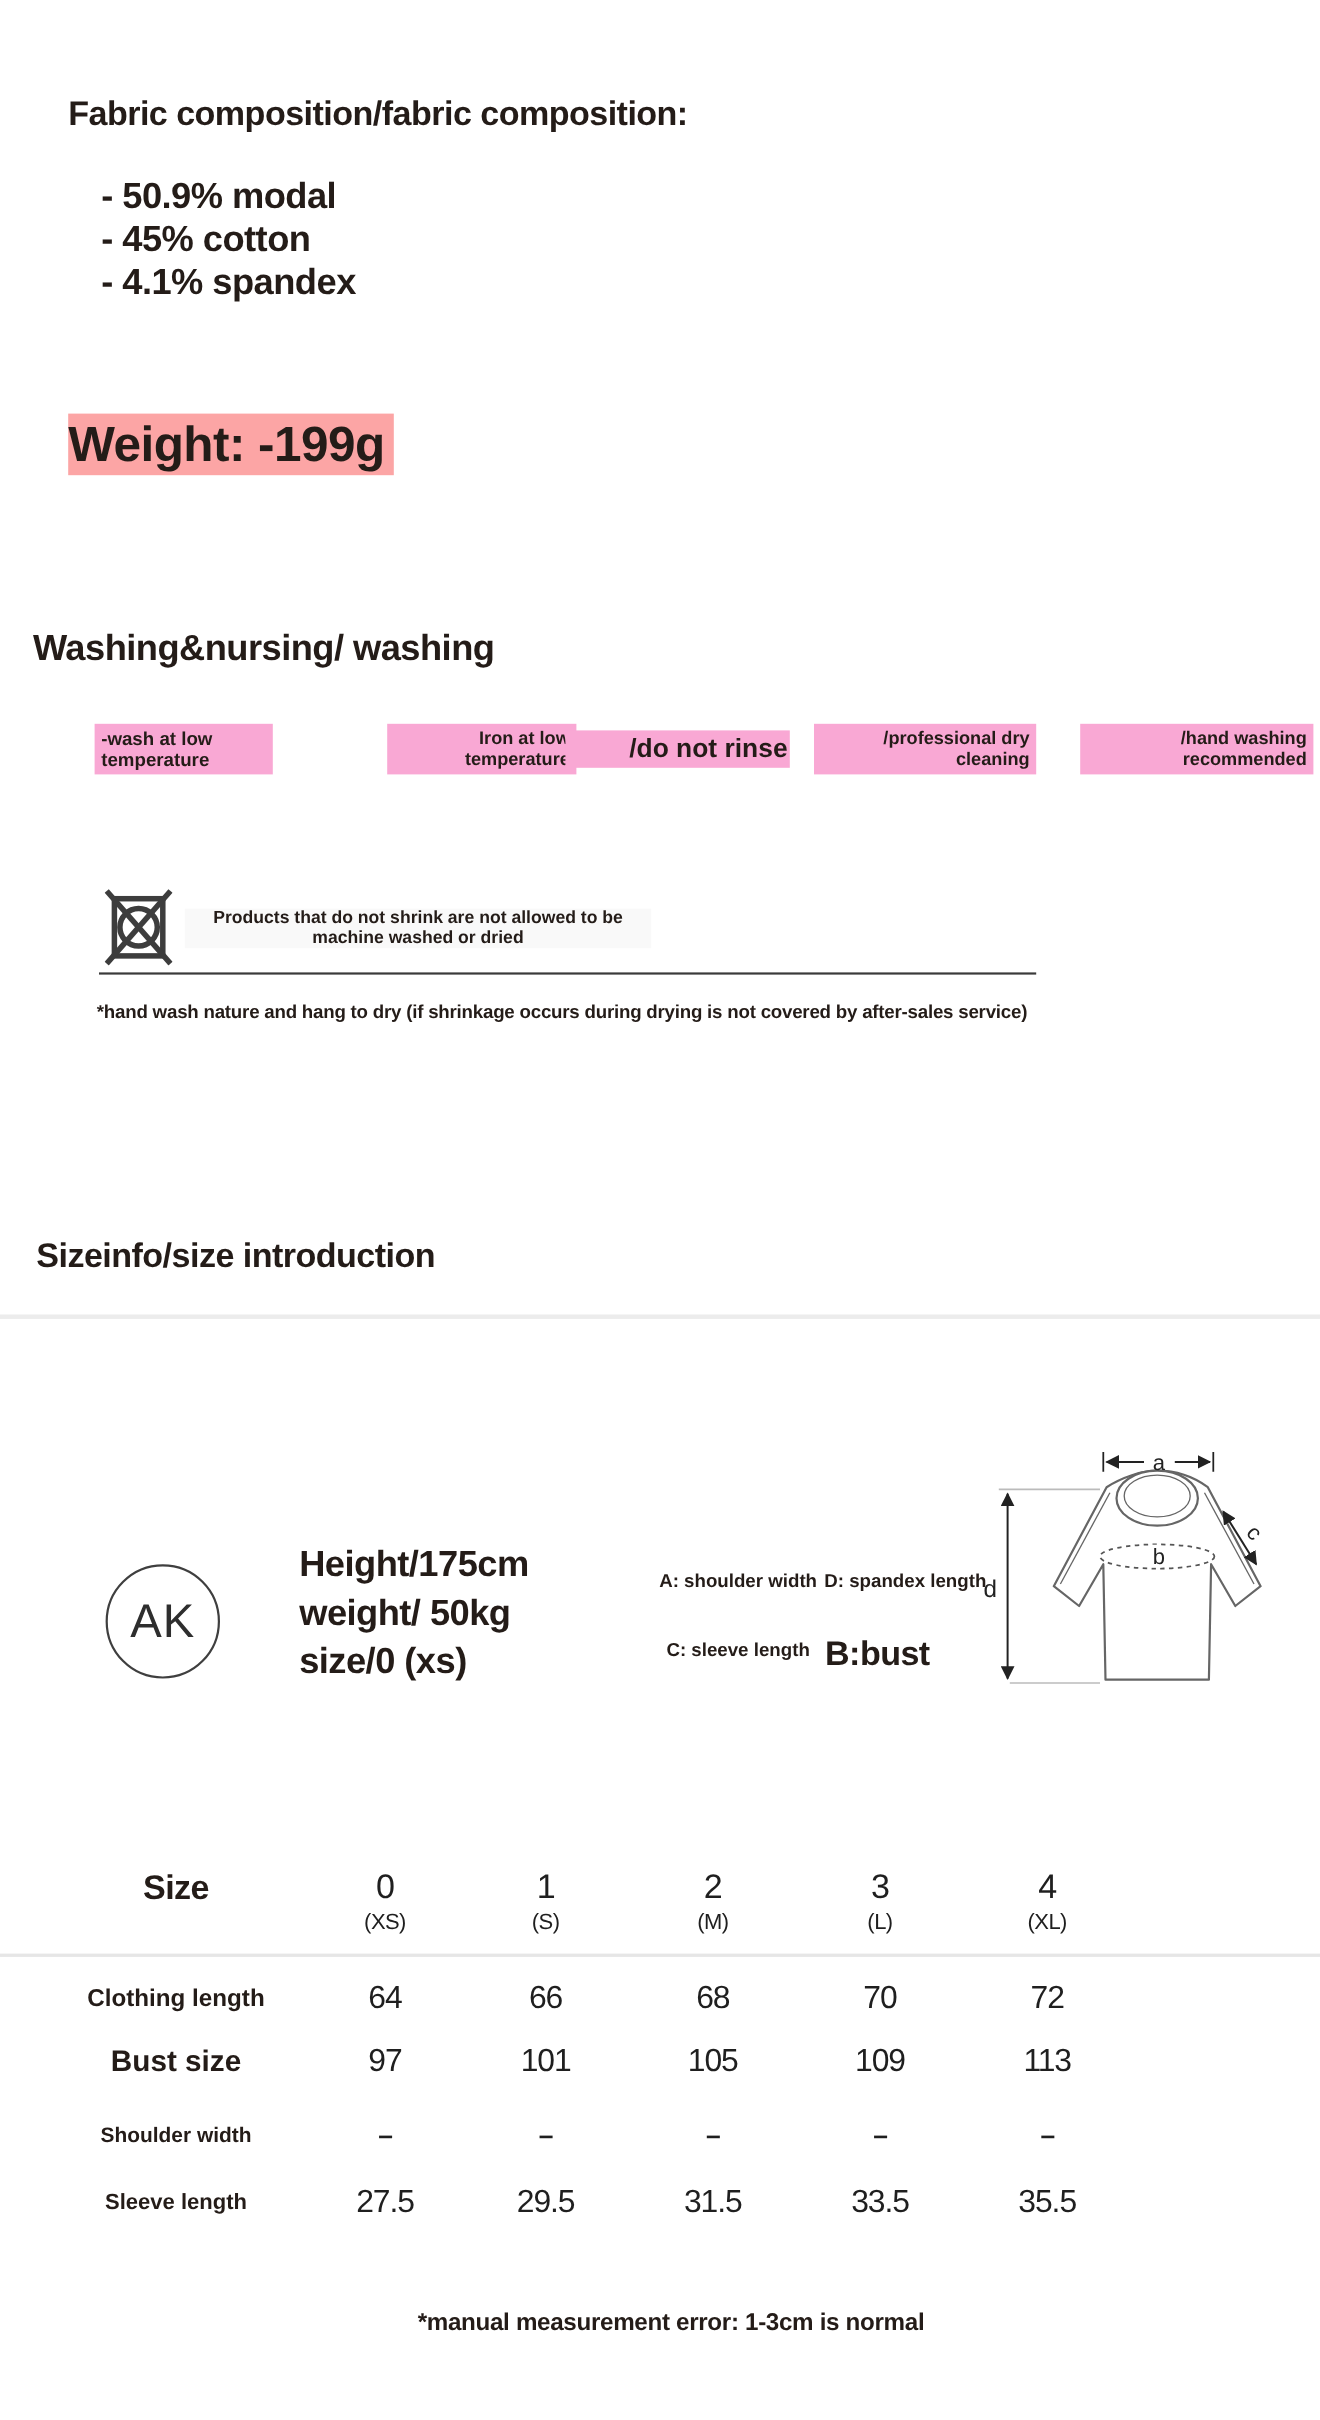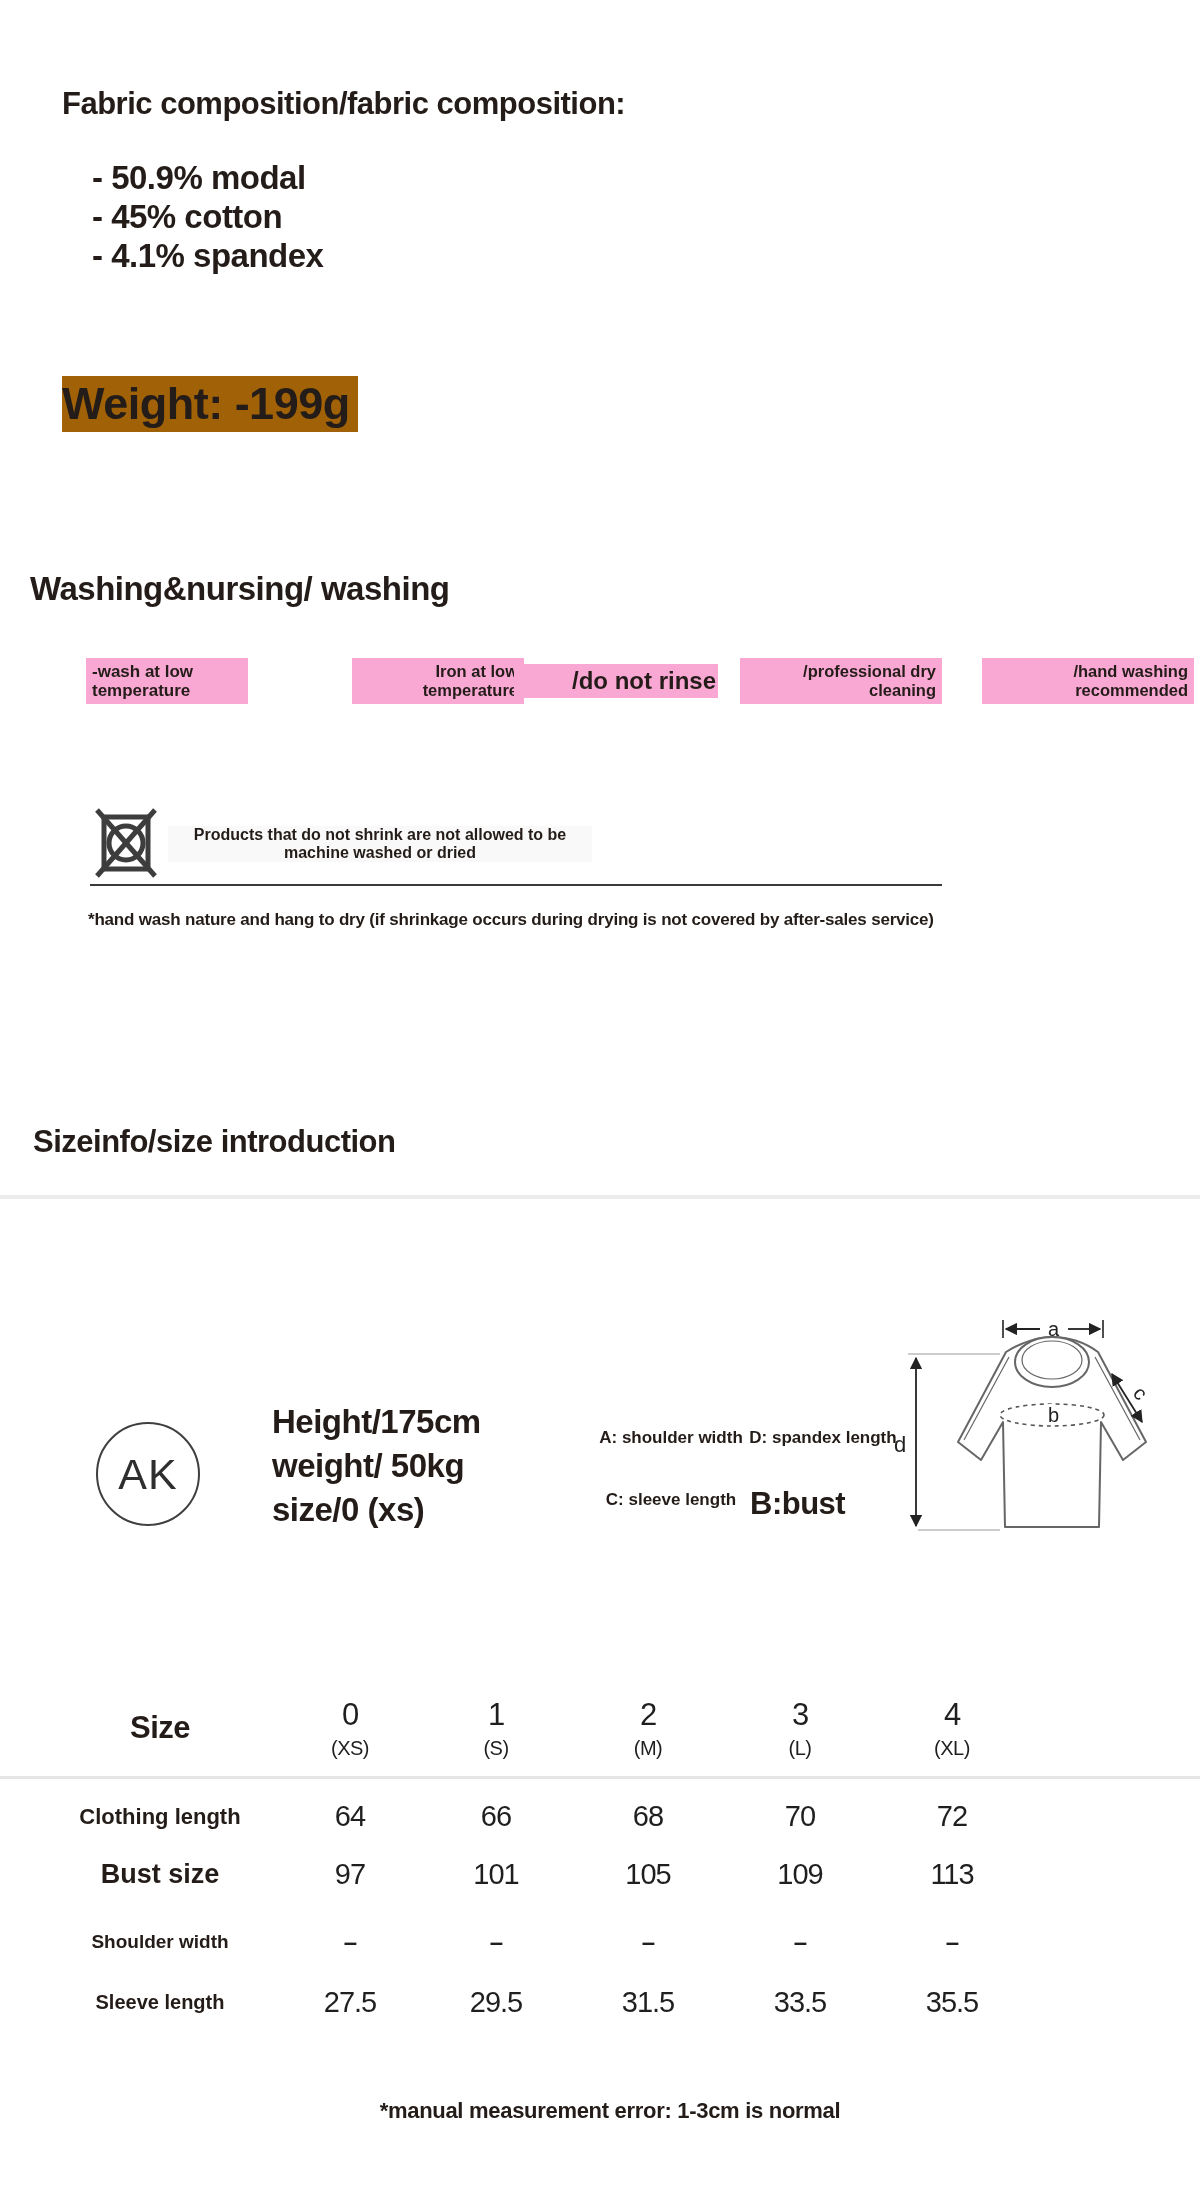--- a/index.html
+++ b/index.html
@@ -5,21 +5,21 @@
   html,body{margin:0;padding:0;background:#fff;}
   #page{
     position:relative;width:1200px;height:2200px;background:#ffffff;
     font-family:"Liberation Sans", sans-serif;color:#241c18;overflow:hidden;
   }
   .abs{position:absolute;}
   .patch{background:#f9a8d4;}
   
   .h-fabric{left:62px;top:86px;font-size:31px;font-weight:700;letter-spacing:-0.5px;}
   .fabric-list{left:92px;top:158px;font-size:33px;font-weight:700;line-height:39px;letter-spacing:-0.5px;}
-  .h-weight{left:62px;top:376px;font-size:45px;font-weight:700;letter-spacing:-0.5px;background:#a16207;padding:2px 8px 2px 0;}
+  .h-weight{left:62px;top:376px;font-size:45px;font-weight:700;letter-spacing:-0.5px;background:#fca5a5;padding:2px 8px 2px 0;}
   .h-washing{left:30px;top:570px;font-size:33px;font-weight:700;letter-spacing:-0.5px;}
   .h-sizeinfo{left:33px;top:1124px;font-size:31px;font-weight:700;letter-spacing:-0.5px;}
   
   .wash{top:658px;font-weight:700;line-height:19px;font-size:17px;padding:4px 6px;}
   .wash.center{text-align:right;}
   .w0{left:86px;width:150px;text-align:left;}
   .w1{left:352px;width:160px;font-size:16.5px;}
   .w2{left:514px;width:200px;font-size:24px;line-height:26px;top:664px;padding:4px 2px;}
   .w3{left:740px;width:190px;font-size:16.5px;}
   .w4{left:982px;width:200px;font-size:16.5px;}
@@ -38,21 +38,21 @@
   .legend{position:absolute;width:150px;text-align:center;font-size:17px;line-height:20px;font-weight:700;}
   .lg-a{left:596px;top:1428px;}
   .lg-d{left:748px;top:1428px;}
   .lg-c{left:596px;top:1490px;}
   .lg-b{left:750px;top:1494px;width:auto;font-size:31px;letter-spacing:-0.5px;}
   
   .trow{position:absolute;left:40px;width:990px;display:grid;grid-template-columns:240px 140px 152px 152px 152px 152px;align-items:center;}
   .trow .lab{text-align:center;font-weight:700;}
   .trow .val{text-align:center;font-size:29px;font-weight:400;letter-spacing:-1px;color:#1f1f1f;}
   .thead{top:1698px;}
-  .thead .size-lab{font-size:31px;font-weight:700;text-align:center;align-self:start;letter-spacing:-0.5px;margin-top:12px;}
+  .thead .size-lab{font-size:31px;font-weight:700;text-align:center;align-self:start;letter-spacing:-0.5px;}
   .thead .col{display:flex;flex-direction:column;align-items:center;}
   .thead .num{font-size:31px;font-weight:400;letter-spacing:-1px;color:#1f1f1f;line-height:34px;}
   .thead .tag{font-size:20px;font-weight:400;letter-spacing:-0.5px;color:#1f1f1f;margin-top:5px;}
   .r0{top:1800px;} .r0 .lab{font-size:22px;}
   .r1{top:1858px;} .r1 .lab{font-size:27px;}
   .r2{top:1928px;} .r2 .lab{font-size:19px;} .r2 .val{font-size:24px;font-weight:700;}
   .r3{top:1986px;} .r3 .lab{font-size:20px;}
   .footnote{left:0;top:2098px;width:1220px;text-align:center;font-size:22px;font-weight:700;letter-spacing:-0.3px;}
 </style>
 </head>

